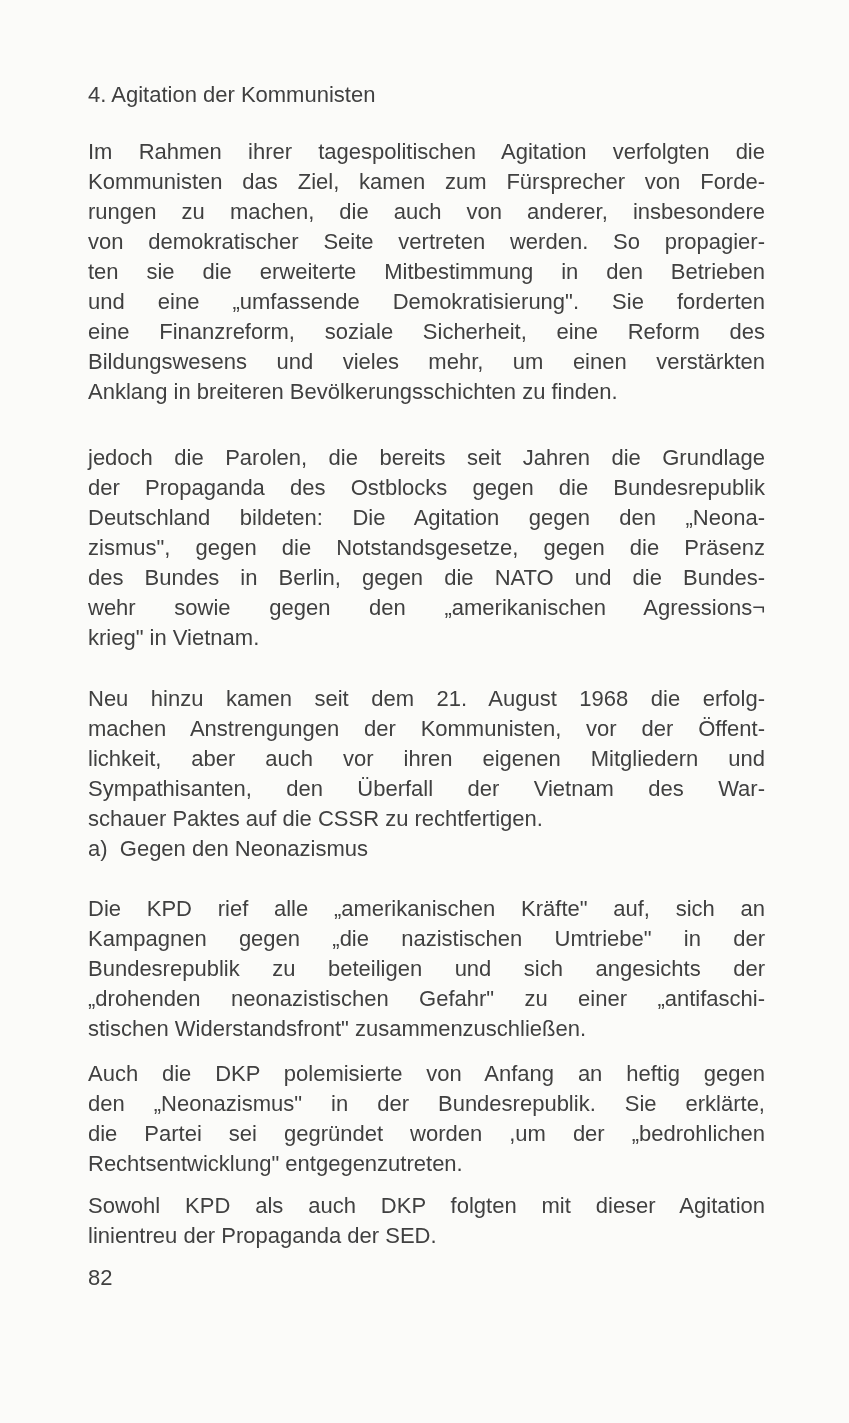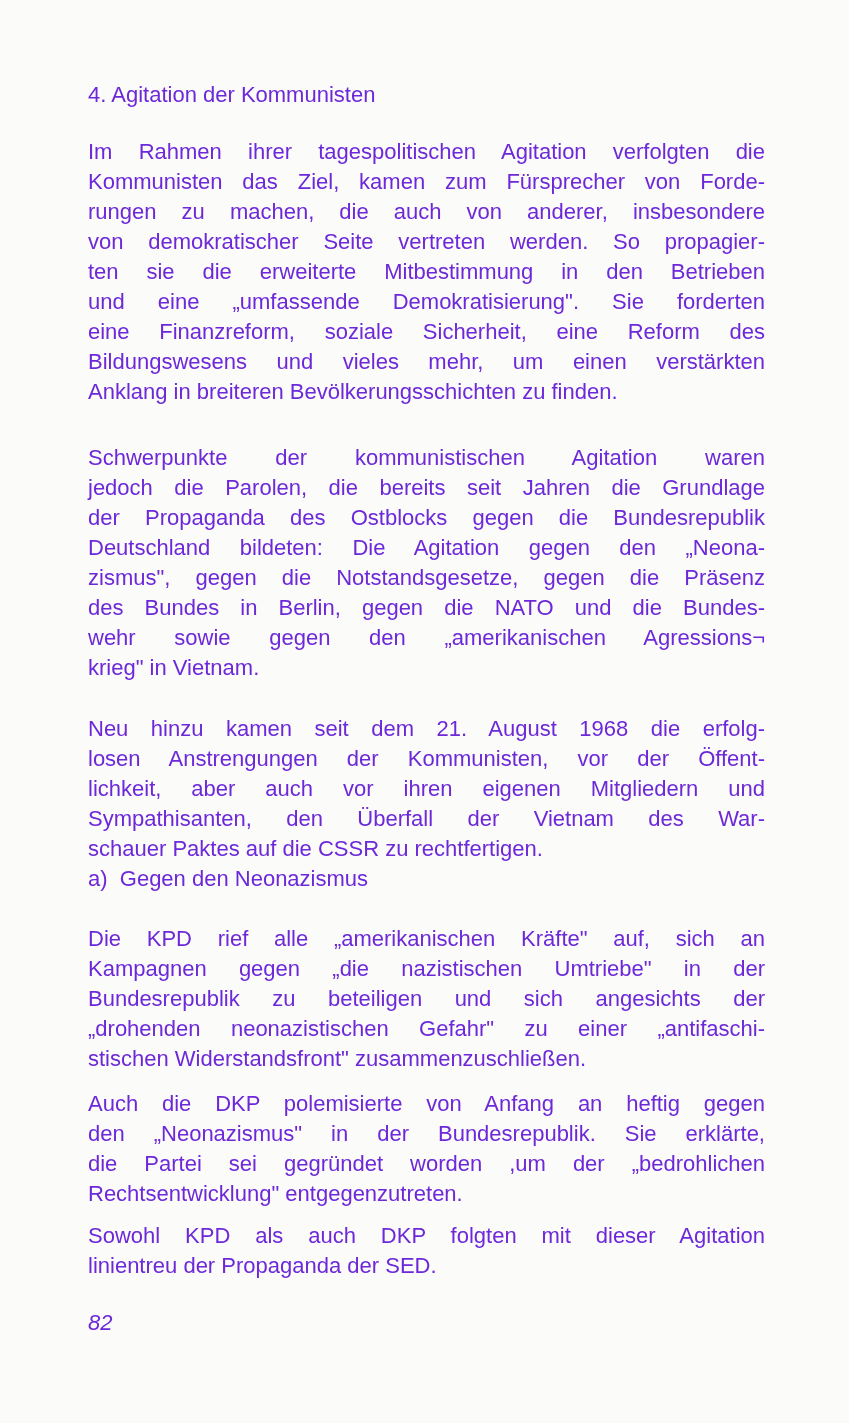--- a/index.html
+++ b/index.html
@@ -23,67 +23,66 @@
   }
   .block { width: 100%; }
   
   .b1 { margin-top: 27px; }
   .b2 { margin-top: 36px; }
   .b3 { margin-top: 31px; }
   .b4 { }
   .b5 { margin-top: 30px; }
   .b6 { margin-top: 15px; }
   .b7 { margin-top: 12px; }
-  .b8 { margin-top: 27px; font-style: italic; }
+  .b8 { margin-top: 12px; }
   
   .line {
     text-align: justify;
     text-align-last: justify;
     white-space: normal;
   }
   .line.last,
   .heading .line,
   .subheading .line,
   .page-number .line {
     text-align: left;
     text-align-last: left;
   }
 </style>
 </head>
 <body>
 
-<div class="page" style="background: rgb(251, 251, 249); color: #6d28d9;">
+<div class="page" style="background: rgb(251, 251, 249); color: #404040;">
   <main class="text-column">
       <div class="block heading b0">
         <div class="line last">4. Agitation der Kommunisten</div>
       </div>
       <div class="block paragraph b1">
         <div class="line">Im Rahmen ihrer tagespolitischen Agitation verfolgten die</div>
         <div class="line">Kommunisten das Ziel, kamen zum Fürsprecher von Forde-</div>
         <div class="line">rungen zu machen, die auch von anderer, insbesondere</div>
         <div class="line">von demokratischer Seite vertreten werden. So propagier-</div>
         <div class="line">ten sie die erweiterte Mitbestimmung in den Betrieben</div>
         <div class="line">und eine „umfassende Demokratisierung". Sie forderten</div>
         <div class="line">eine Finanzreform, soziale Sicherheit, eine Reform des</div>
         <div class="line">Bildungswesens und vieles mehr, um einen verstärkten</div>
         <div class="line last">Anklang in breiteren Bevölkerungsschichten zu finden.</div>
       </div>
       <div class="block paragraph b2">
-        <div class="line">Schwerpunkte der kommunistischen Agitation waren</div>
         <div class="line">jedoch die Parolen, die bereits seit Jahren die Grundlage</div>
         <div class="line">der Propaganda des Ostblocks gegen die Bundesrepublik</div>
         <div class="line">Deutschland bildeten: Die Agitation gegen den „Neona-</div>
         <div class="line">zismus", gegen die Notstandsgesetze, gegen die Präsenz</div>
         <div class="line">des Bundes in Berlin, gegen die NATO und die Bundes-</div>
         <div class="line">wehr sowie gegen den „amerikanischen Agressions¬</div>
         <div class="line last">krieg" in Vietnam.</div>
       </div>
       <div class="block paragraph b3">
         <div class="line">Neu hinzu kamen seit dem 21. August 1968 die erfolg-</div>
-        <div class="line">losen Anstrengungen der Kommunisten, vor der Öffent-</div>
+        <div class="line">machen Anstrengungen der Kommunisten, vor der Öffent-</div>
         <div class="line">lichkeit, aber auch vor ihren eigenen Mitgliedern und</div>
         <div class="line">Sympathisanten, den Überfall der Vietnam des War-</div>
         <div class="line last">schauer Paktes auf die CSSR zu rechtfertigen.</div>
       </div>
       <div class="block subheading b4">
         <div class="line last">a)&nbsp; Gegen den Neonazismus</div>
       </div>
       <div class="block paragraph b5">
         <div class="line">Die KPD rief alle „amerikanischen Kräfte" auf, sich an</div>
         <div class="line">Kampagnen gegen „die nazistischen Umtriebe" in der</div>

